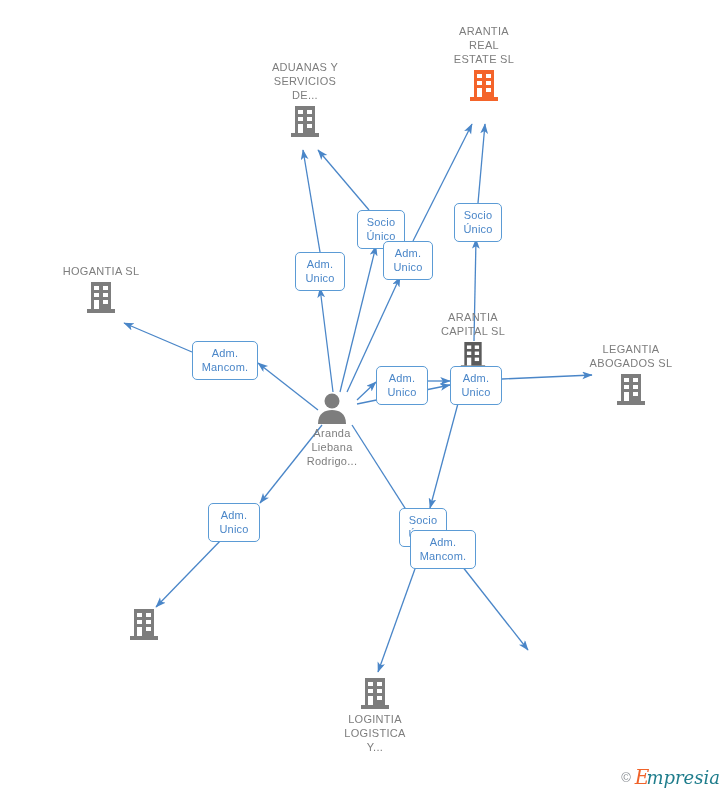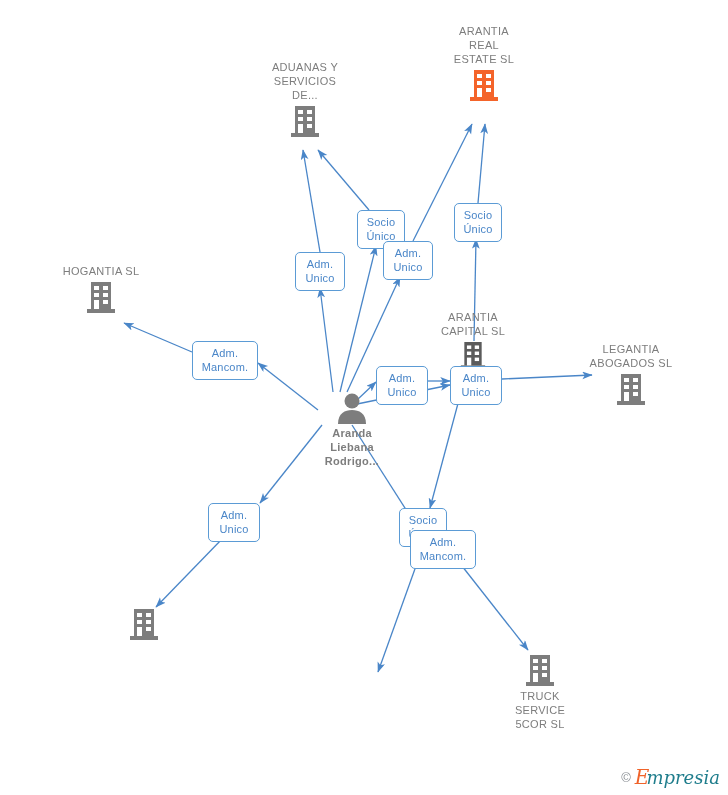--- a/index.html
+++ b/index.html
@@ -216,21 +216,21 @@
         <rect x="8" y="6" width="5" height="4" fill="#ffffff"></rect>
         <rect x="17" y="6" width="5" height="4" fill="#ffffff"></rect>
         <rect x="8" y="13" width="5" height="4" fill="#ffffff"></rect>
         <rect x="17" y="13" width="5" height="4" fill="#ffffff"></rect>
         <rect x="8" y="20" width="5" height="9" fill="#ffffff"></rect>
         <rect x="17" y="20" width="5" height="4" fill="#ffffff"></rect>
       </svg>
     </span>
   </div>
 
-  <div class="node" style="left:352px; top:392px;font-weight:bold;">
+  <div class="node" style="left:332px; top:392px;">
     <span class="icon-wrap">
       <svg width="34" height="32" viewBox="0 0 34 32">
         <circle cx="17" cy="9" r="7.5" fill="#7d7d7d"></circle>
         <path d="M3,32 C3,21 10,18 17,18 C24,18 31,21 31,32 Z" fill="#7d7d7d"></path>
       </svg>
     </span>
     <span class="node-label bottom">Aranda
 Liebana
 Rodrigo...</span>
   </div>
@@ -243,38 +243,38 @@
         <rect x="8" y="6" width="5" height="4" fill="#ffffff"></rect>
         <rect x="17" y="6" width="5" height="4" fill="#ffffff"></rect>
         <rect x="8" y="13" width="5" height="4" fill="#ffffff"></rect>
         <rect x="17" y="13" width="5" height="4" fill="#ffffff"></rect>
         <rect x="8" y="20" width="5" height="9" fill="#ffffff"></rect>
         <rect x="17" y="20" width="5" height="4" fill="#ffffff"></rect>
       </svg>
     </span>
   </div>
 
-
-  <div class="node" style="left:540px; top:653px;">
-    <span class="icon-wrap">
-      <svg width="30" height="34" viewBox="0 0 30 34">
-        <rect x="5" y="2" width="20" height="27" fill="#7d7d7d"></rect>
-        <rect x="1" y="29" width="28" height="4" fill="#7d7d7d"></rect>
-        <rect x="8" y="6" width="5" height="4" fill="#ffffff"></rect>
-        <rect x="17" y="6" width="5" height="4" fill="#ffffff"></rect>
-        <rect x="8" y="13" width="5" height="4" fill="#ffffff"></rect>
-        <rect x="17" y="13" width="5" height="4" fill="#ffffff"></rect>
-        <rect x="8" y="20" width="5" height="9" fill="#ffffff"></rect>
-        <rect x="17" y="20" width="5" height="4" fill="#ffffff"></rect>
-      </svg>
-    </span>
-    <span class="node-label bottom">TRUCK
-SERVICE
-5COR  SL</span>
-  </div>
+  <div class="node" style="left:375px; top:676px;">
+    <span class="icon-wrap">
+      <svg width="30" height="34" viewBox="0 0 30 34">
+        <rect x="5" y="2" width="20" height="27" fill="#7d7d7d"></rect>
+        <rect x="1" y="29" width="28" height="4" fill="#7d7d7d"></rect>
+        <rect x="8" y="6" width="5" height="4" fill="#ffffff"></rect>
+        <rect x="17" y="6" width="5" height="4" fill="#ffffff"></rect>
+        <rect x="8" y="13" width="5" height="4" fill="#ffffff"></rect>
+        <rect x="17" y="13" width="5" height="4" fill="#ffffff"></rect>
+        <rect x="8" y="20" width="5" height="9" fill="#ffffff"></rect>
+        <rect x="17" y="20" width="5" height="4" fill="#ffffff"></rect>
+      </svg>
+    </span>
+    <span class="node-label bottom">LOGINTIA
+LOGISTICA
+Y...</span>
+  </div>
+
 
   <div class="edge-label" style="left:295px; top:252px; width:50px;">Adm.
 Unico</div>
 
   <div class="edge-label" style="left:357px; top:210px; width:48px;">Socio
 Único</div>
 
   <div class="edge-label" style="left:383px; top:241px; width:50px;">Adm.
 Unico</div>
 

